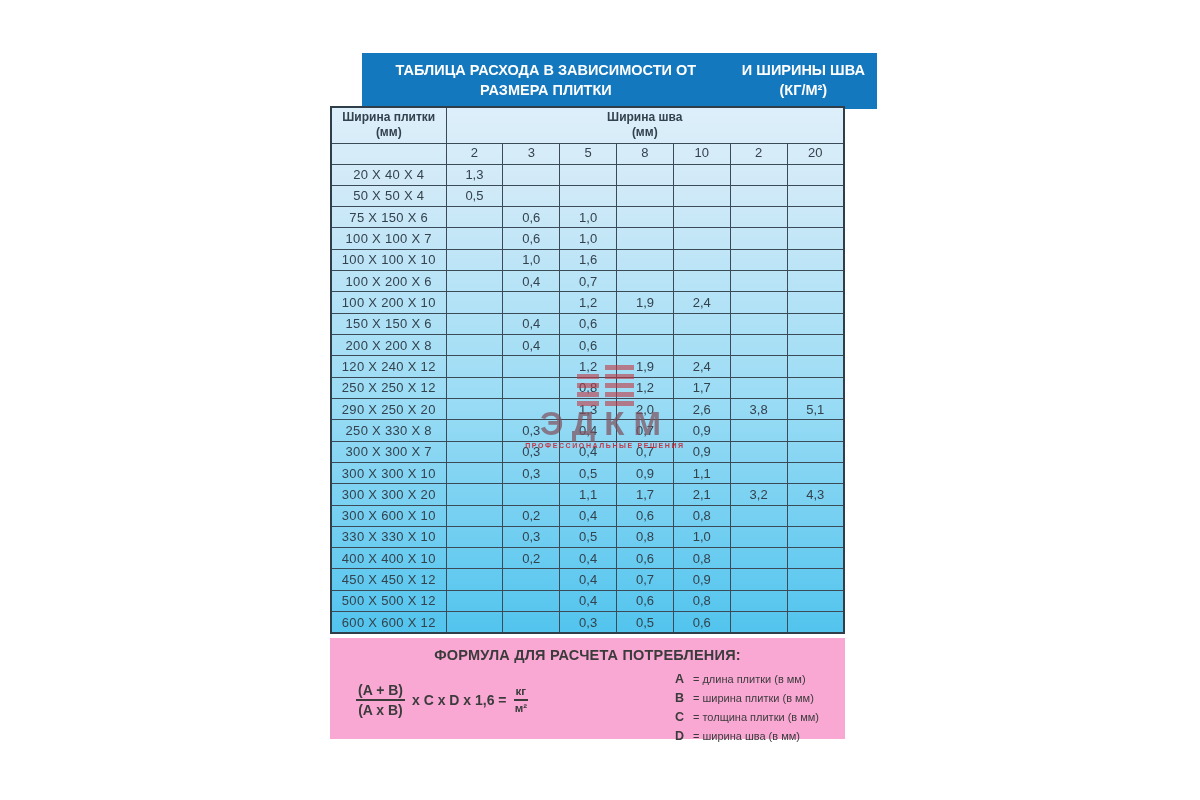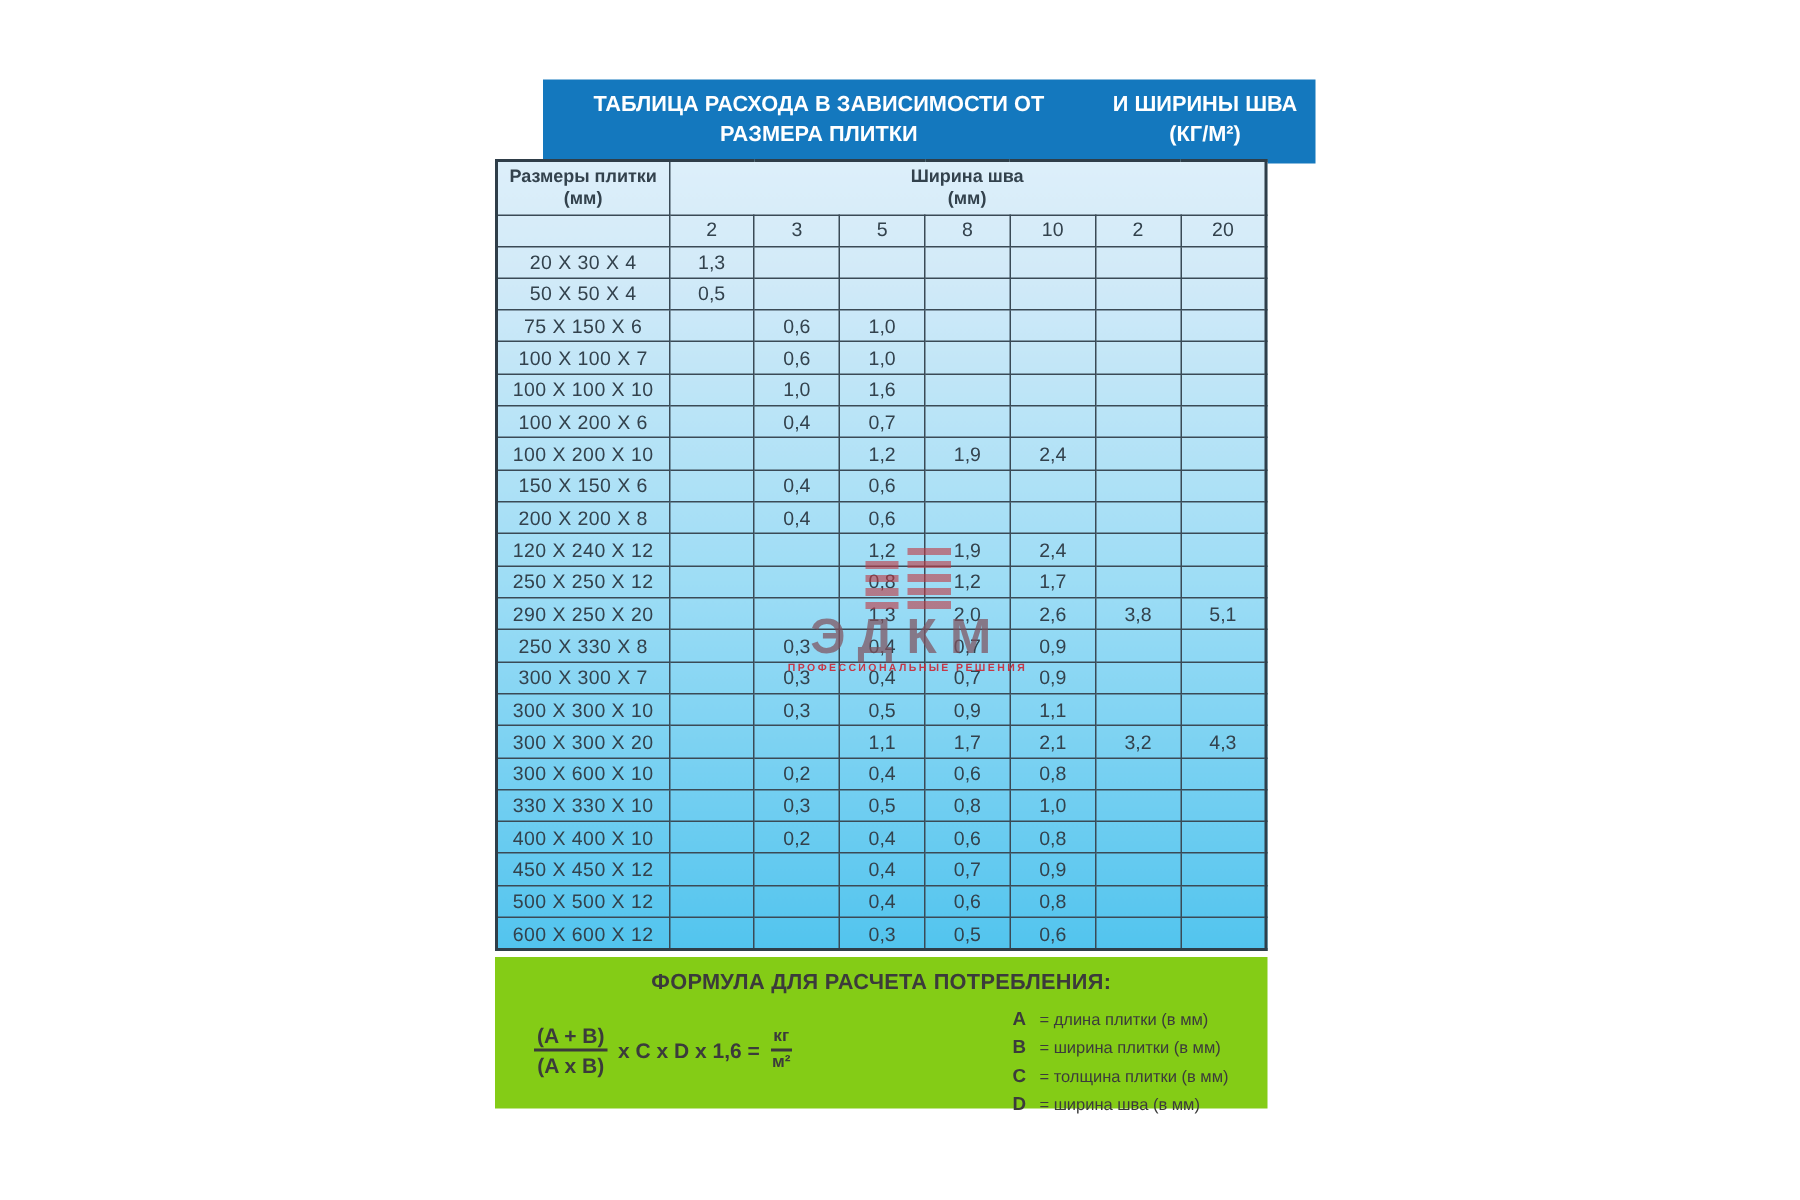--- a/index.html
+++ b/index.html
@@ -72,21 +72,21 @@
     margin-top: 2px;
     font-size: 7px; font-weight: bold; letter-spacing: 1.6px;
     color: rgba(203, 38, 52, 0.9);
     white-space: nowrap;
   }
 
   
   .formula-panel {
     position: absolute; left: 330px; top: 638px;
     width: 515px; height: 101px;
-    background: #84cc16;
+    background: #f9a8d4;
     color: #3b3b3b;
   }
   .formula-heading {
     margin-top: 9px;
     text-align: center;
     font-weight: bold; font-size: 14.5px;
     letter-spacing: 0.2px;
   }
   .formula-content {
     display: flex; justify-content: space-between; align-items: flex-start;
@@ -124,42 +124,42 @@
         <col>
         <col>
         <col>
         <col>
         <col>
         <col>
     </colgroup>
     <thead>
       <tr class="groups">
         <th>
-          <span>Размеры плитки</span><br>
+          <span>Ширина плитки</span><br>
           <span>(мм)</span>
         </th>
         <th colspan="7">
           <span>Ширина шва</span><br>
           <span>(мм)</span>
         </th>
       </tr>
       <tr class="widths" id="widths-row">
         <th></th>
       <th>2</th>
           <th>3</th>
           <th>5</th>
           <th>8</th>
           <th>10</th>
           <th>2</th>
           <th>20</th>
         </tr>
     </thead>
     <tbody id="table-body">
         <tr>
-          <td class="size-cell">20 X 30 X 4</td>
+          <td class="size-cell">20 X 40 X 4</td>
           <td>1,3</td>
           <td></td>
           <td></td>
           <td></td>
           <td></td>
           <td></td>
           <td></td>
         </tr>
         <tr>
           <td class="size-cell">50 X 50 X 4</td>

